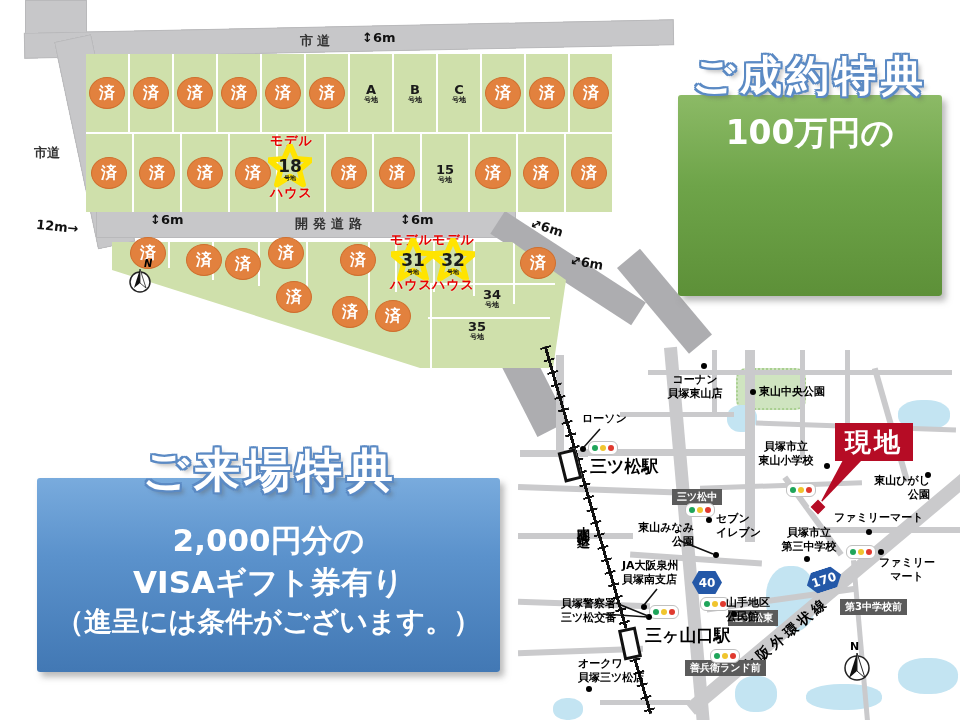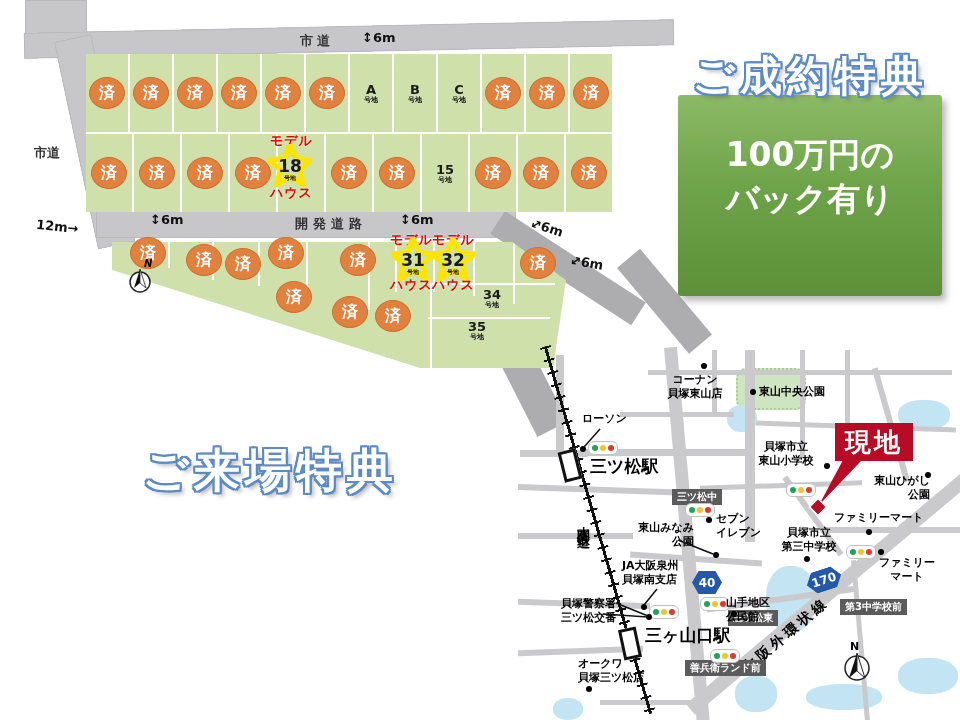--- a/index.html
+++ b/index.html
@@ -227,27 +227,33 @@
       <span class="s">号地</span>
     </div>
   <div class="lotnum" style="position:absolute;left:457px;top:320px;width:40px;">
       <span class="n">35</span>
       <span class="s">号地</span>
     </div>
 
   <div class="abs" style="left:144px;top:258px;font-style:italic;font-weight:bold;font-size:10px;">N</div>
 
   <div class="benefit" style="left:678px;top:95px;width:264px;height:201px;background:linear-gradient(180deg,#8cba66,#6ea449 45%,#5d9038);">
-    <div class="bbody" style="padding-top:38px;font-size:33px;">
+    <div class="bbody" style="padding-top:16px;font-size:33px;">
       <div>100万円の</div>
-      <div>バック有り</div>
     </div>
   </div>
   <div class="btitle" style="left:664px;top:48px;width:292px;font-size:42px;">ご成約特典</div>
 
+  <div class="benefit" style="left:37px;top:478px;width:463px;height:194px;background:linear-gradient(180deg,#79abdd,#5b92cc 40%,#4278b4);">
+    <div class="bbody" style="padding-top:42px;font-size:31px;">
+      <div>2,000円分の</div>
+      <div>VISAギフト券有り</div>
+      <div style="font-size:28px;">（進呈には条件がございます。）</div>
+    </div>
+  </div>
   <div class="btitle" style="left:90px;top:440px;width:360px;font-size:46px;">ご来場特典</div>
 
   <div class="park" style="left:736px;top:368px;width:66px;height:38px;"></div>
   <div class="pond" style="left:898px;top:400px;width:52px;height:30px;"></div>
   <div class="pond" style="left:727px;top:405px;width:30px;height:27px;"></div>
   <div class="pond" style="left:766px;top:566px;width:50px;height:66px;"></div>
   <div class="pond" style="left:898px;top:658px;width:60px;height:36px;"></div>
   <div class="pond" style="left:806px;top:684px;width:76px;height:26px;"></div>
   <div class="pond" style="left:735px;top:676px;width:42px;height:36px;"></div>
   <div class="pond" style="left:553px;top:698px;width:30px;height:22px;"></div>

